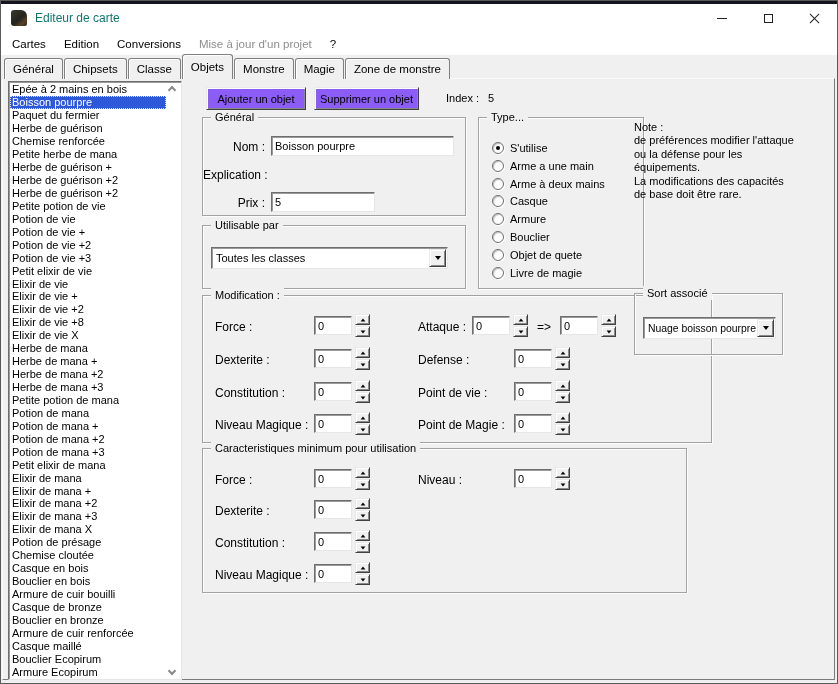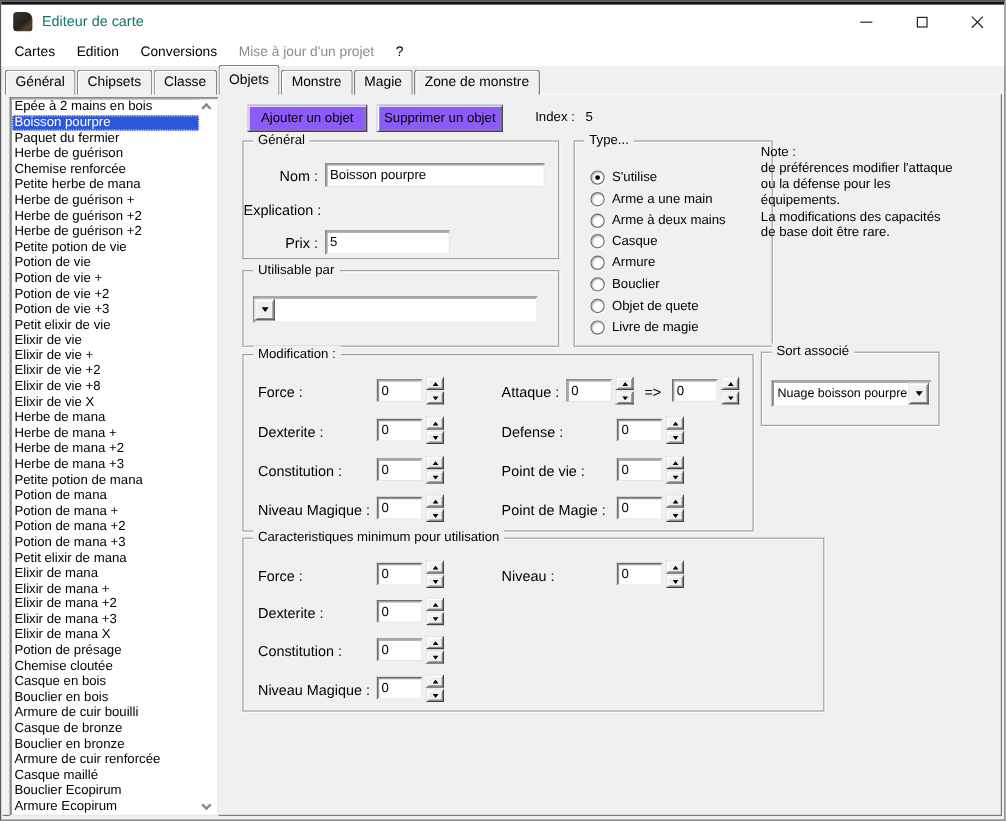--- a/index.html
+++ b/index.html
@@ -402,27 +402,28 @@
       <div>de préférences modifier l'attaque</div>
       <div>ou la défense pour les</div>
       <div>équipements.</div>
       <div>La modifications des capacités</div>
       <div>de base doit être rare.</div>
     </div>
 
     <div class="groupbox" style="left:199px;top:146px;width:264px;height:64px;">
       <div class="legend">Utilisable par</div>
       <div class="combo" style="left:8px;top:21px;width:237px;">
+        <span class="val">Toutes les classes</span>
         <span class="combo-btn">
             <span class="tri-down"></span>
           </span>
       </div>
     </div>
 
-    <div class="groupbox" style="left:199px;top:216px;width:426px;height:148px;">
+    <div class="groupbox" style="left:199px;top:216px;width:510px;height:148px;">
       <div class="legend">Modification :</div>
 
       <div class="flabel" style="left:12px;top:24px;">Force :</div>
       <input class="txt" style="left: 111px; top: 20px; width: 38px; height: 19px;" readonly="" value="0">
       <div class="spinner" style="left:152px;top:18px;">
         <span class="spin-btn">
             <span class="tri-up"></span>
           </span>
         <span class="spin-btn">
             <span class="tri-down"></span>

